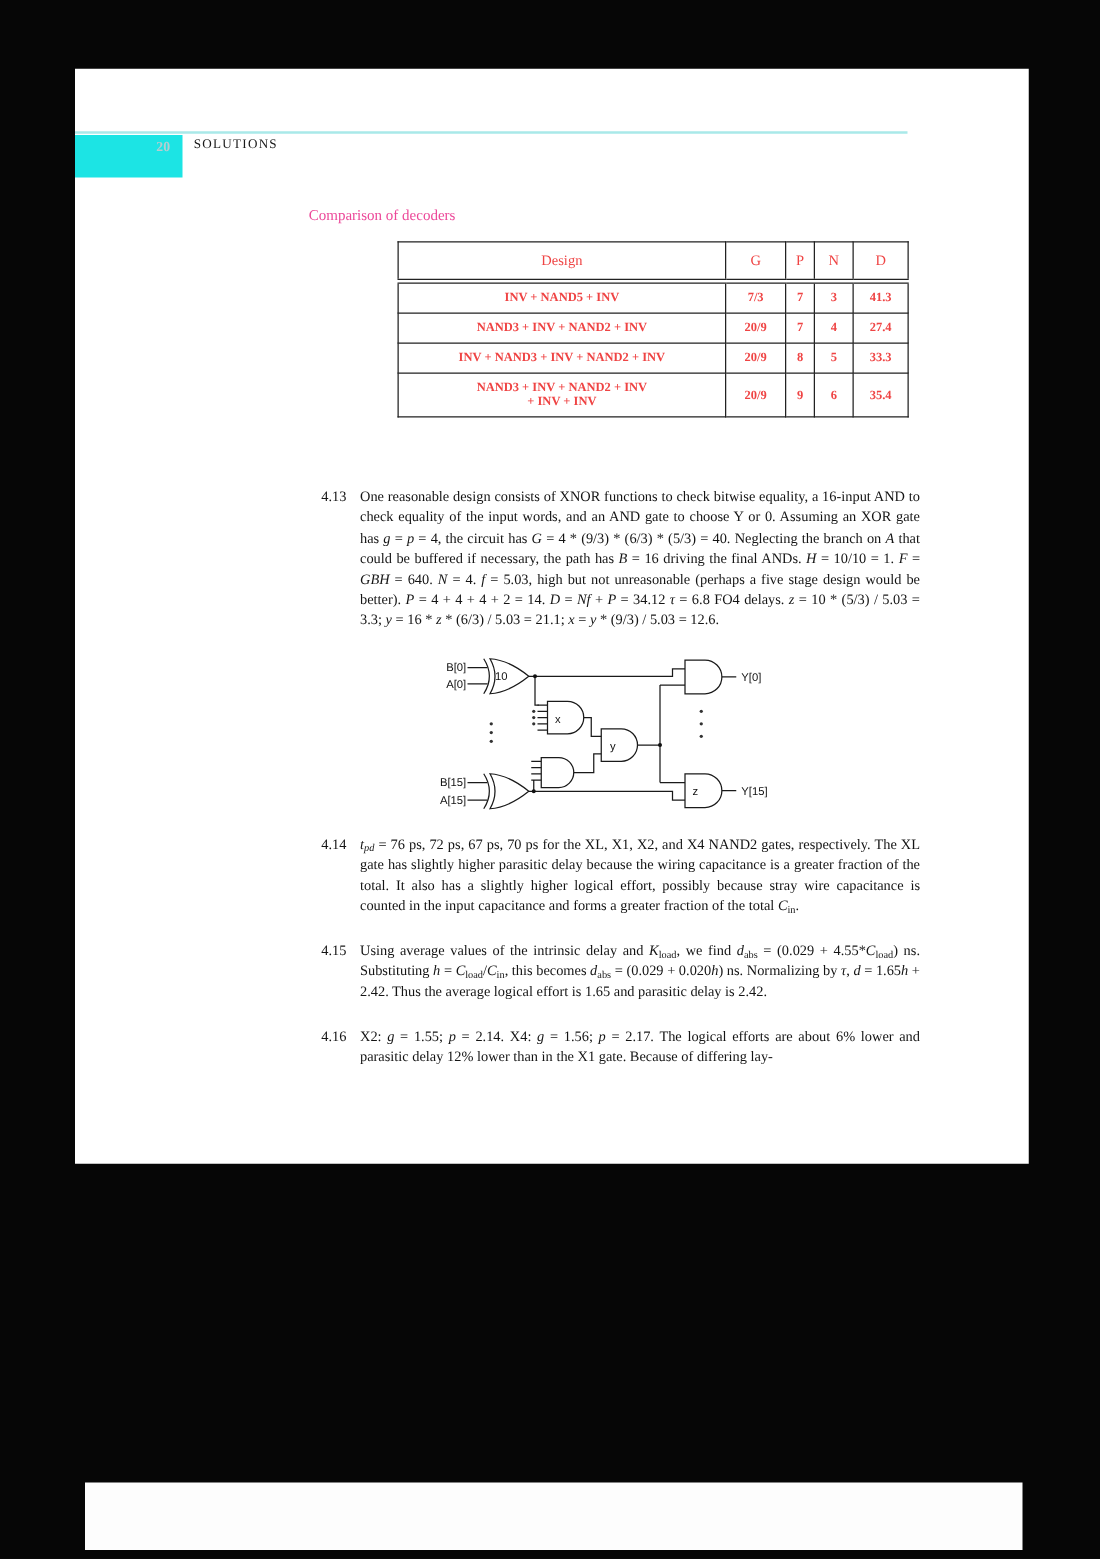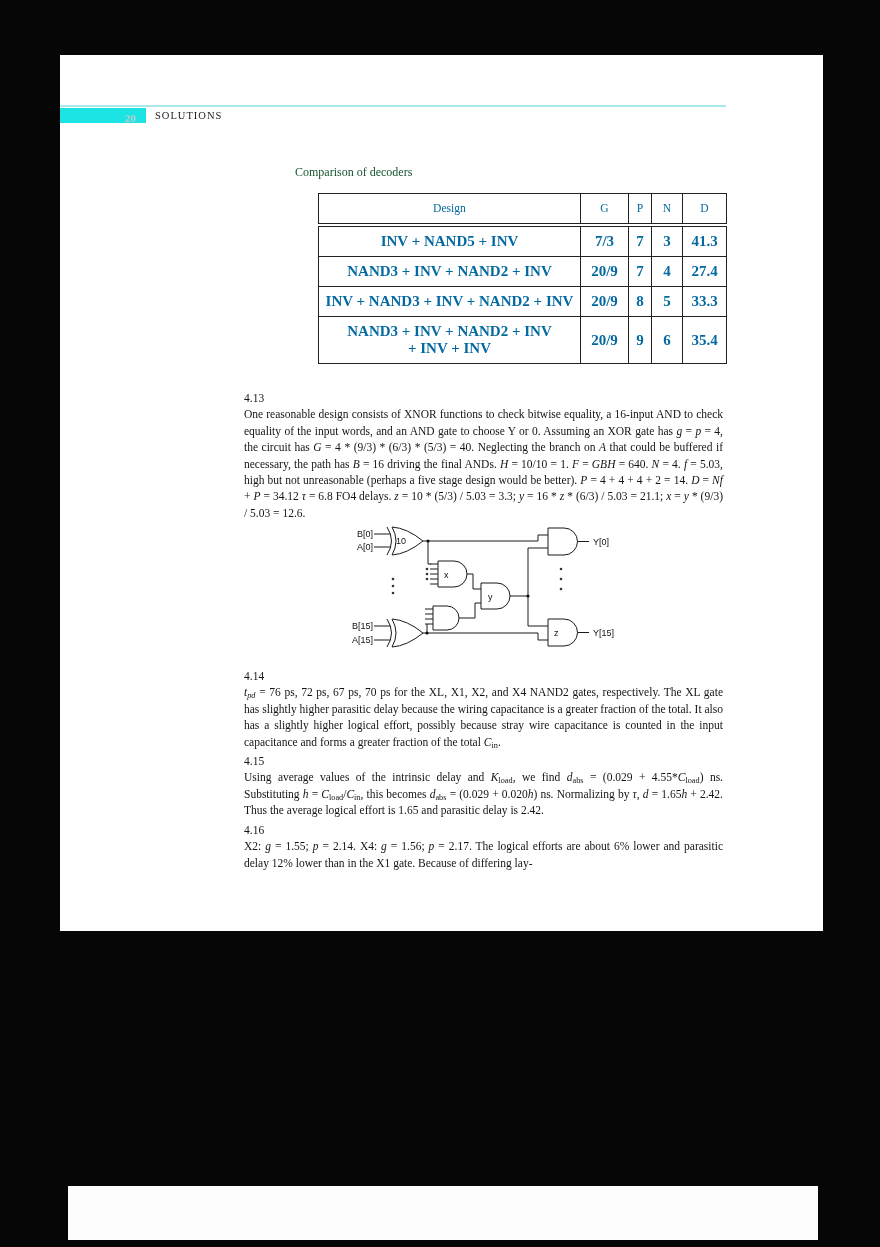--- a/index.html
+++ b/index.html
@@ -13,50 +13,50 @@
   }
   .next-page {
     position:absolute; left:68px; top:1186px; width:750px; height:54px;
     background:#fdfdfd;
   }
   .header-rule {
     position:absolute; left:0; top:50px; width:666px; height:2px;
     background:#a9e9e9;
   }
   .page-num-highlight {
-    position:absolute; left:0; top:53px; width:86px; height:15px;
+    position:absolute; left:0; top:53px; width:86px; height:34px;
     background:#1ce4e4; text-align:right;
   }
   .page-num-highlight span {
     display:inline-block; margin-right:10px; margin-top:3px;
     font-size:11px; font-weight:bold; color:#b7cdd0;
   }
   .header-title {
     position:absolute; left:95px; top:55px; font-size:10.5px;
     letter-spacing:1px; color:#1a1a1a;
   }
   .table-caption {
-    position:absolute; left:187px; top:110px; font-size:12px; color:#14532d;margin-left:48px;
+    position:absolute; left:187px; top:110px; font-size:12px; color:#ec4899;
   }
   table.decoder-table {
     position:absolute; left:258px; top:138px; width:408px;
-    border-collapse:collapse; table-layout:fixed; color:#0369a1;
+    border-collapse:collapse; table-layout:fixed; color:#ef4444;
   }
   .decoder-table th, .decoder-table td {
     border:1px solid #222; text-align:center; vertical-align:middle;
-    padding:6px 0; font-size:15px; overflow:hidden;
+    padding:6px 0; font-size:10px; overflow:hidden;
   }
   .decoder-table thead th {
     font-weight:normal; font-size:11.6px; padding:8px 3px;
     border-bottom:4px double #222;
   }
   .decoder-table tbody td { font-weight:bold; white-space:pre-line; }
   .problem {
-    position:absolute; left:184px; width:479px; display:flex;
-    font-size:11.5px; line-height:16.4px; color:#141414;flex-direction:column;
+    position:absolute; left:197px; width:479px; display:flex;
+    font-size:11.5px; line-height:16.4px; color:#141414;
   }
   .pnum { width:31px; flex:none; }
   .ptext { flex:1; text-align:justify; }
   .it { font-style:italic; }
   sub { font-size:0.72em; line-height:0; vertical-align:-0.25em; }
   .diagram { position:absolute; left:283px; top:466px; width:340px; height:145px;text-align:center; }
   .diagram svg { display:block; }
   .diagram text {
     font-family:"Liberation Sans", sans-serif; font-size:9px; fill:#111;
   }

